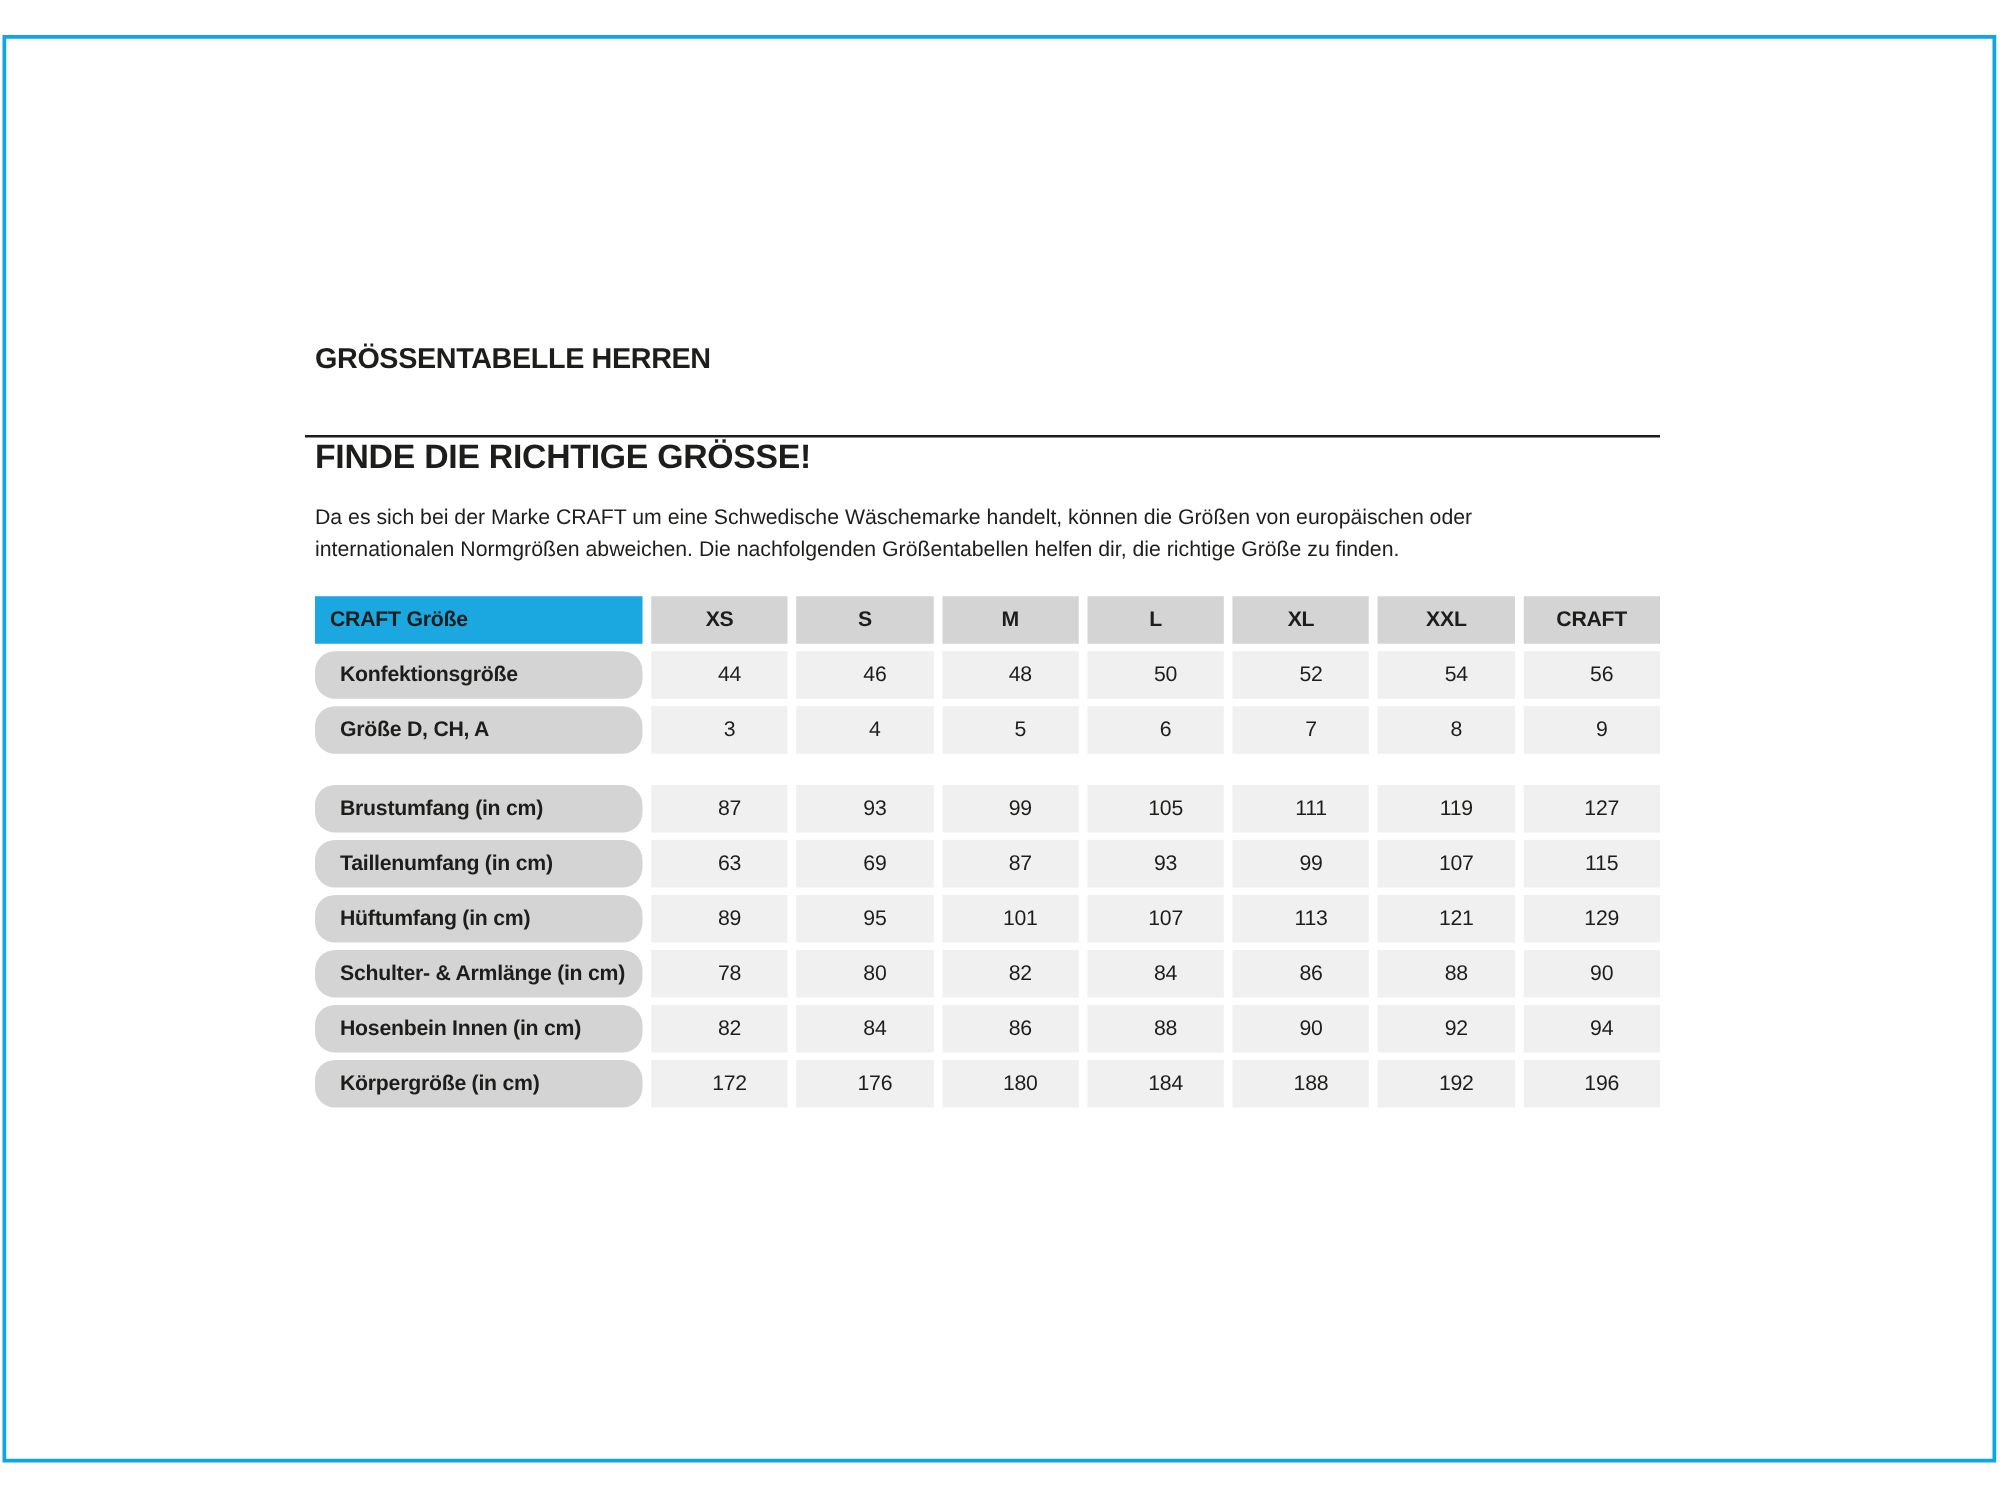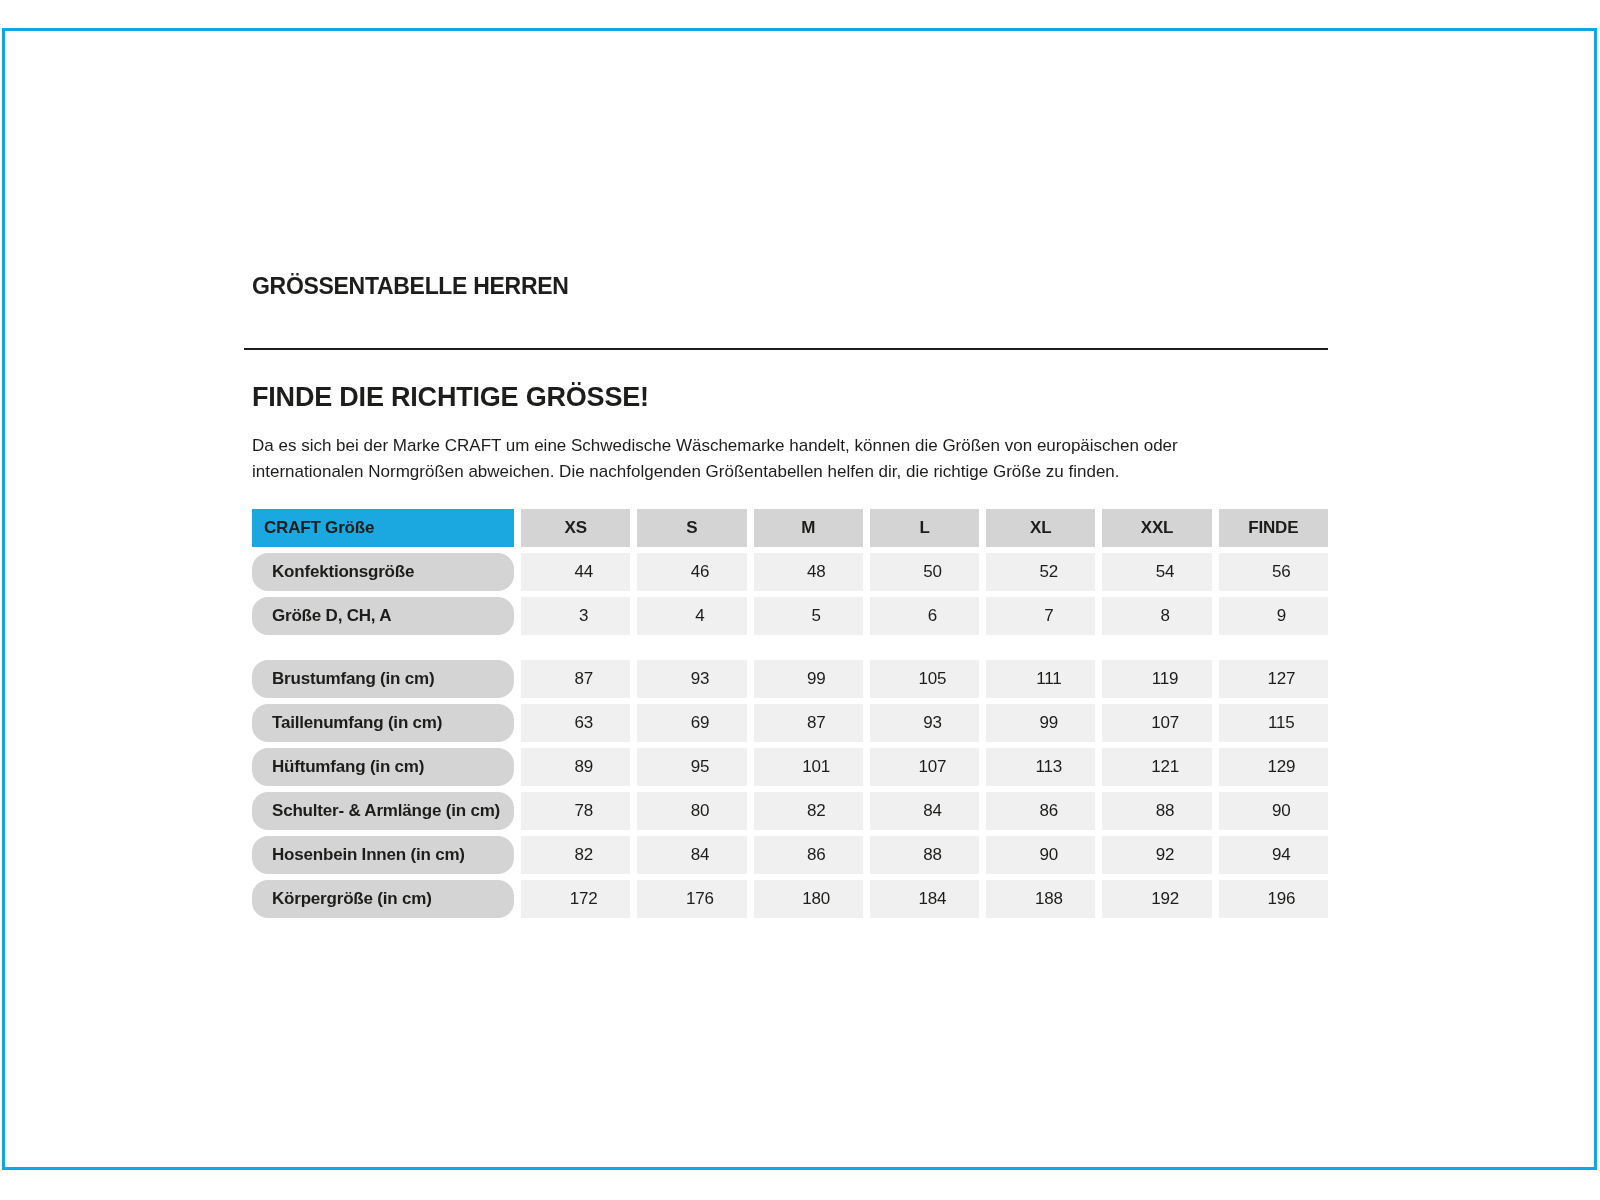--- a/index.html
+++ b/index.html
@@ -39,21 +39,20 @@
     height: 2px;
     background: #1d1d1b;
     margin-top: 48px;
     margin-left: -8px;
     width: 1084px;
   }
   h2.section-heading {
     font-size: 27px;
     font-weight: bold;
     letter-spacing: -0.2px;
-    margin-top: 32px;
     color: #1d1d1b;
   }
   p.intro-text {
     margin-top: 20px;
     font-size: 17px;
     line-height: 26px;
     max-width: 945px;
     color: #1d1d1b;
   }
   .size-table {
@@ -110,21 +109,21 @@
     <h2 class="section-heading">FINDE DIE RICHTIGE GRÖSSE!</h2>
     <p class="intro-text">Da es sich bei der Marke CRAFT um eine Schwedische Wäschemarke handelt, können die Größen von europäischen oder internationalen Normgrößen abweichen. Die nachfolgenden Größentabellen helfen dir, die richtige Größe zu finden.</p>
     <div class="size-table" id="size-table">
         <div class="cell hdr-label">CRAFT Größe</div>
         <div class="cell hdr-size">XS</div>
         <div class="cell hdr-size">S</div>
         <div class="cell hdr-size">M</div>
         <div class="cell hdr-size">L</div>
         <div class="cell hdr-size">XL</div>
         <div class="cell hdr-size">XXL</div>
-        <div class="cell hdr-size">FINDE</div>
+        <div class="cell hdr-size">CRAFT</div>
         <div class="cell label">Konfektionsgröße</div>
         <div class="cell value">44</div>
         <div class="cell value">46</div>
         <div class="cell value">48</div>
         <div class="cell value">50</div>
         <div class="cell value">52</div>
         <div class="cell value">54</div>
         <div class="cell value">56</div>
         <div class="cell label">Größe D, CH, A</div>
         <div class="cell value">3</div>

